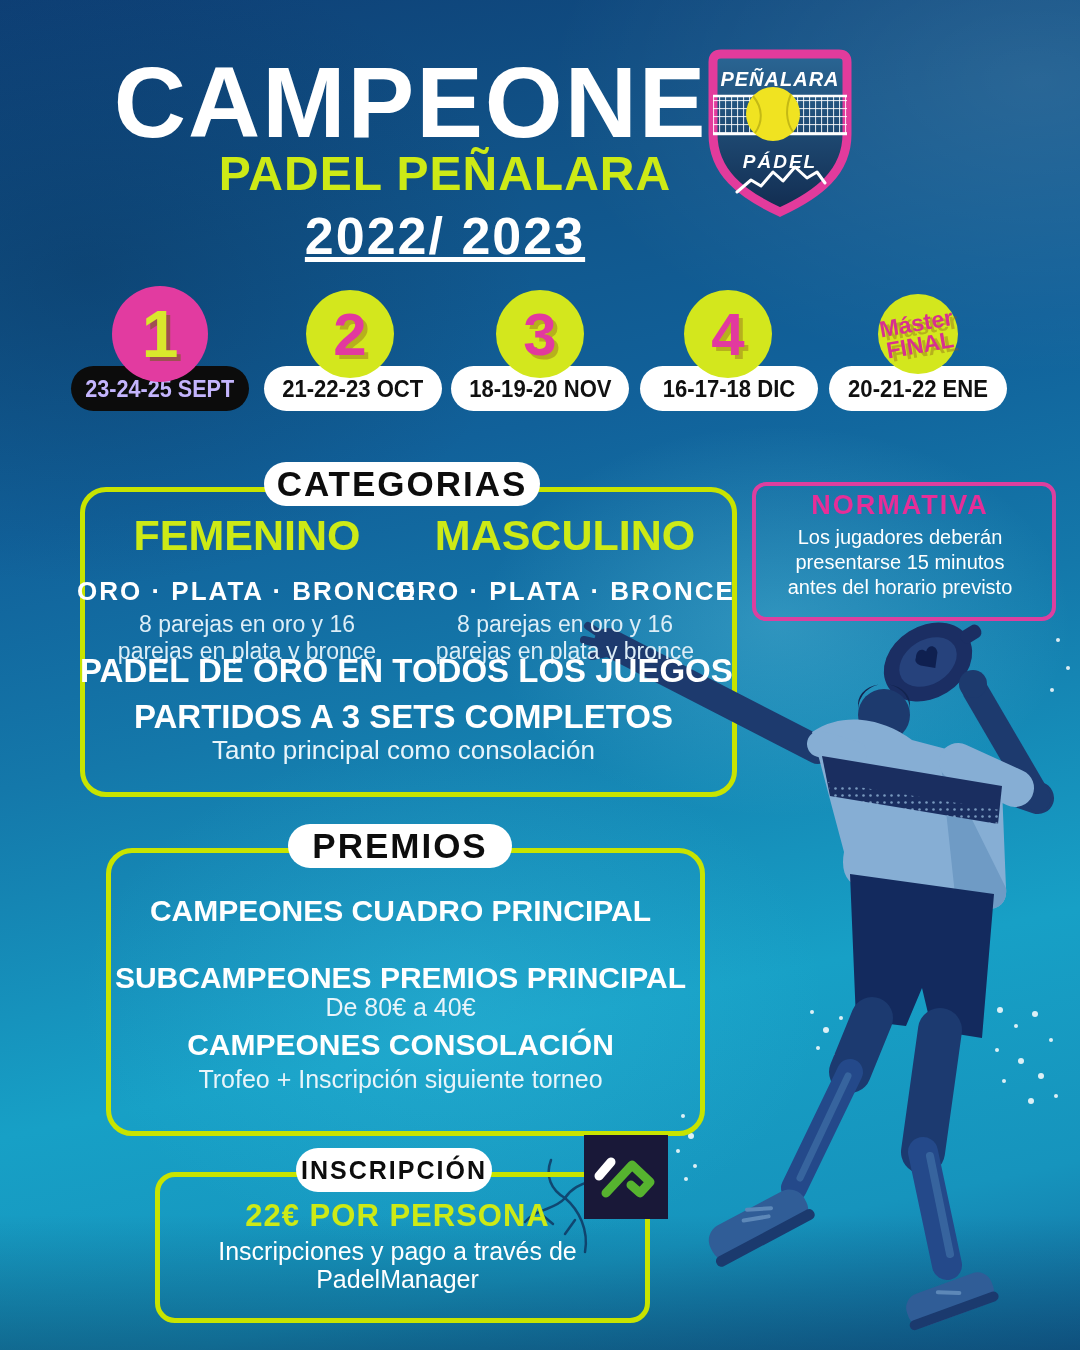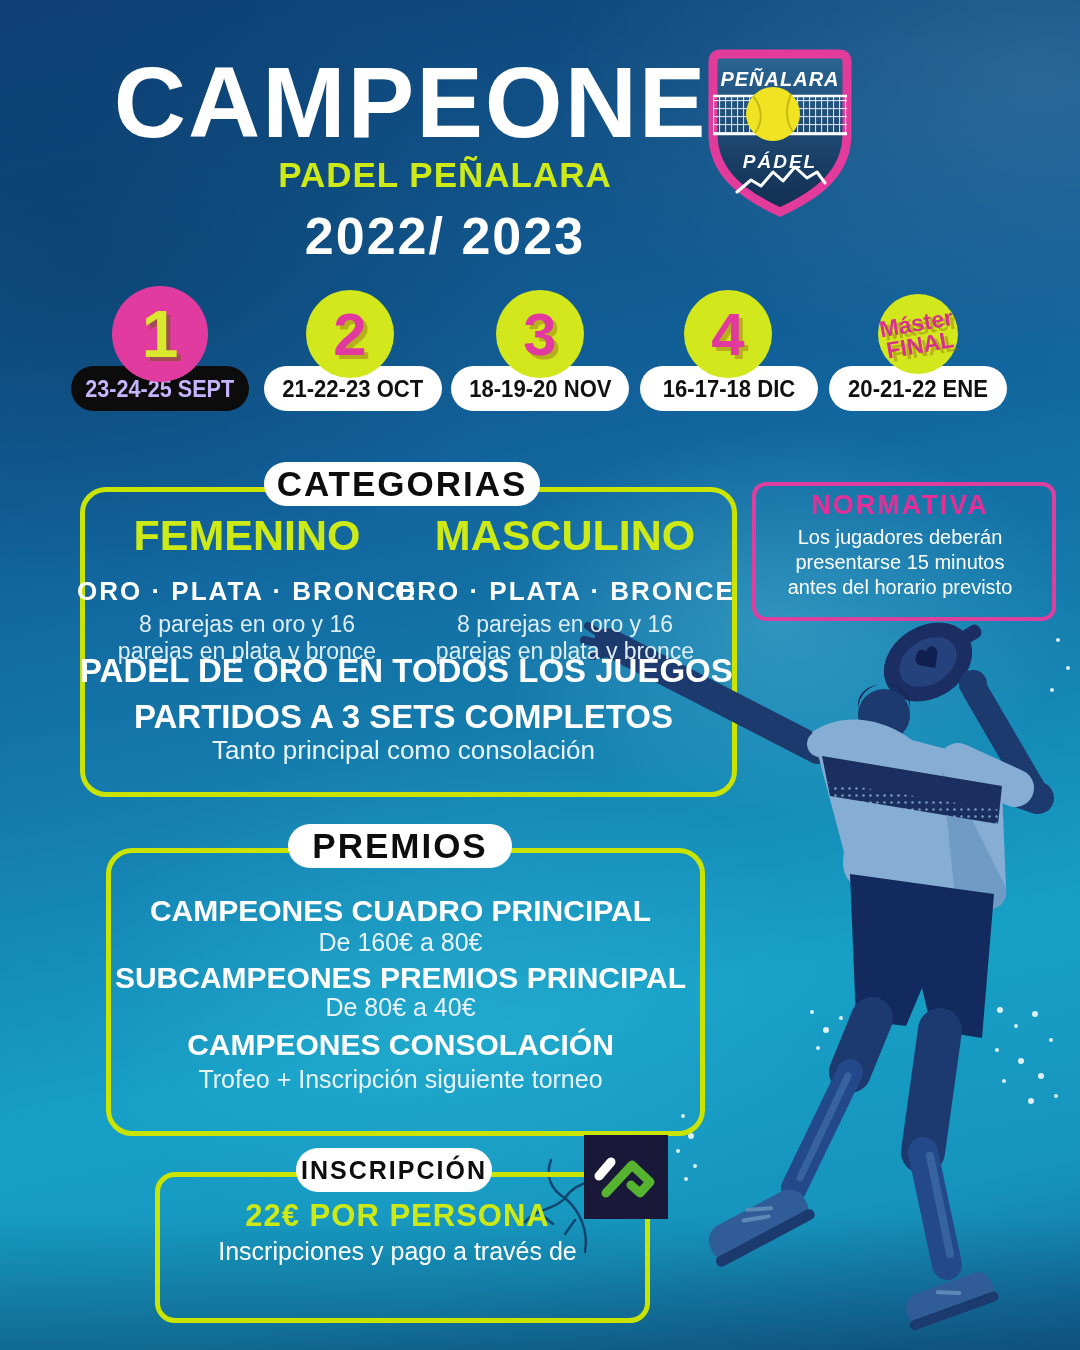--- a/index.html
+++ b/index.html
@@ -13,22 +13,22 @@
       radial-gradient(600px 420px at 8% 20%, rgba(6,40,80,.35), rgba(6,40,80,0) 75%),
       linear-gradient(168deg,#0e4076 0%,#115489 18%,#11619a 34%,#1478aa 50%,#17a0c6 72%,#1694bd 88%,#136c9e 100%);
   }
   .abs{position:absolute;}
   .ctr{text-align:center;}
   .cx{white-space:nowrap;transform:scaleX(var(--sx,1));transform-origin:50% 50%;}
   .vignette{left:0;top:0;width:1080px;height:1350px;z-index:1;pointer-events:none;
     background:linear-gradient(to bottom, rgba(0,0,0,0) 90%, rgba(8,34,70,.38) 100%);}
   
   .t1{left:0;top:52px;width:890px;color:#fff;font-size:100px;font-weight:bold;z-index:4;line-height:1;letter-spacing:2px;}
-  .t2{left:0;top:150px;width:890px;color:#cdea16;font-size:35px;font-weight:bold;z-index:4;line-height:1;letter-spacing:1px;margin-top:7px;}
-  .t3{left:0;top:210px;width:890px;color:#fff;font-size:52px;font-weight:bold;z-index:4;line-height:1;letter-spacing:2px;}
+  .t2{left:0;top:150px;width:890px;color:#cdea16;font-size:48px;font-weight:bold;z-index:4;line-height:1;letter-spacing:1px;}
+  .t3{left:0;top:210px;width:890px;color:#fff;font-size:52px;font-weight:bold;z-index:4;line-height:1;letter-spacing:2px;text-decoration:underline;}
   
   .ev-circle{border-radius:50%;display:flex;align-items:center;justify-content:center;z-index:5;font-weight:bold;}
   .c1{left:112px;top:286px;width:96px;height:96px;background:#e23ba0;color:#d9e82c;font-size:66px;text-shadow:4px 4px 0 rgba(104,96,18,.55);}
   .clime{background:#d3e71d;color:#e2399f;font-size:60px;text-shadow:4px 4px 0 rgba(140,95,30,.4);}
   .c2{left:306px;top:290px;width:88px;height:88px;}
   .c3{left:496px;top:290px;width:88px;height:88px;}
   .c4{left:684px;top:290px;width:88px;height:88px;}
   .c5{left:878px;top:294px;width:80px;height:80px;}
   .master{transform:rotate(-10deg);color:#d8308f;font-size:23px;line-height:22px;font-weight:bold;text-align:center;}
   .date-pill{top:366px;width:178px;height:45px;border-radius:23px;background:#fff;color:#101010;
@@ -254,32 +254,32 @@
   <div class="abs ctr norm-line z7" style="top:527px"><span class="cx" style="--sx:.93">Los jugadores deberán</span></div>
   <div class="abs ctr norm-line z7" style="top:552px"><span class="cx" style="--sx:.93">presentarse 15 minutos</span></div>
   <div class="abs ctr norm-line z7" style="top:577px"><span class="cx" style="--sx:.93">antes del horario previsto</span></div>
 
   <div class="abs box box-prem"></div>
   <div class="abs sec-pill" style="left:288px;top:824px;width:224px">
       <span>PREMIOS</span>
     </div>
 
   <div class="abs ctr prem-title z7" style="top:896px"><span class="cx" style="--sx:.9">CAMPEONES CUADRO PRINCIPAL</span></div>
-  <div class="abs ctr prem-det z7" style="top:930px"><span class="cx" style="--sx:.92">De 160€ a 80€</span></div>
   <div class="abs ctr prem-title z7" style="top:963px"><span class="cx" style="--sx:.9">SUBCAMPEONES PREMIOS PRINCIPAL</span></div>
   <div class="abs ctr prem-det z7" style="top:995px"><span class="cx" style="--sx:.92">De 80€ a 40€</span></div>
   <div class="abs ctr prem-title z7" style="top:1030px"><span class="cx" style="--sx:.9">CAMPEONES CONSOLACIÓN</span></div>
   <div class="abs ctr prem-det z7" style="top:1067px"><span class="cx" style="--sx:.92">Trofeo + Inscripción siguiente torneo</span></div>
 
   <div class="abs box box-ins"></div>
   <div class="abs sec-pill" style="left:296px;top:1148px;width:196px;font-size:25px">
       <span>INSCRIPCIÓN</span>
     </div>
   <div class="abs ctr ins-price z7"><span class="cx" style="--sx:.9">22€ POR PERSONA</span></div>
   <div class="abs ctr ins-line z7" style="top:1239px"><span class="cx" style="--sx:.93">Inscripciones y pago a través de</span></div>
+  <div class="abs ctr ins-line z7" style="top:1267px"><span class="cx" style="--sx:.93">PadelManager</span></div>
 
   <svg class="abs layer6" style="left:584px;top:1135px" width="84" height="84" viewBox="0 0 84 84">
     <rect width="84" height="84" fill="#191838"></rect>
     <path d="M15,41 L27,27" stroke="#ffffff" stroke-width="9" stroke-linecap="round" fill="none"></path>
     <path d="M22,58 L48,30 L66,47 L56,58 L47,50" stroke="#56b32f" stroke-width="9" fill="none" stroke-linejoin="round" stroke-linecap="round"></path>
   </svg>
 
   <div class="abs vignette"></div>
 </div>
 

